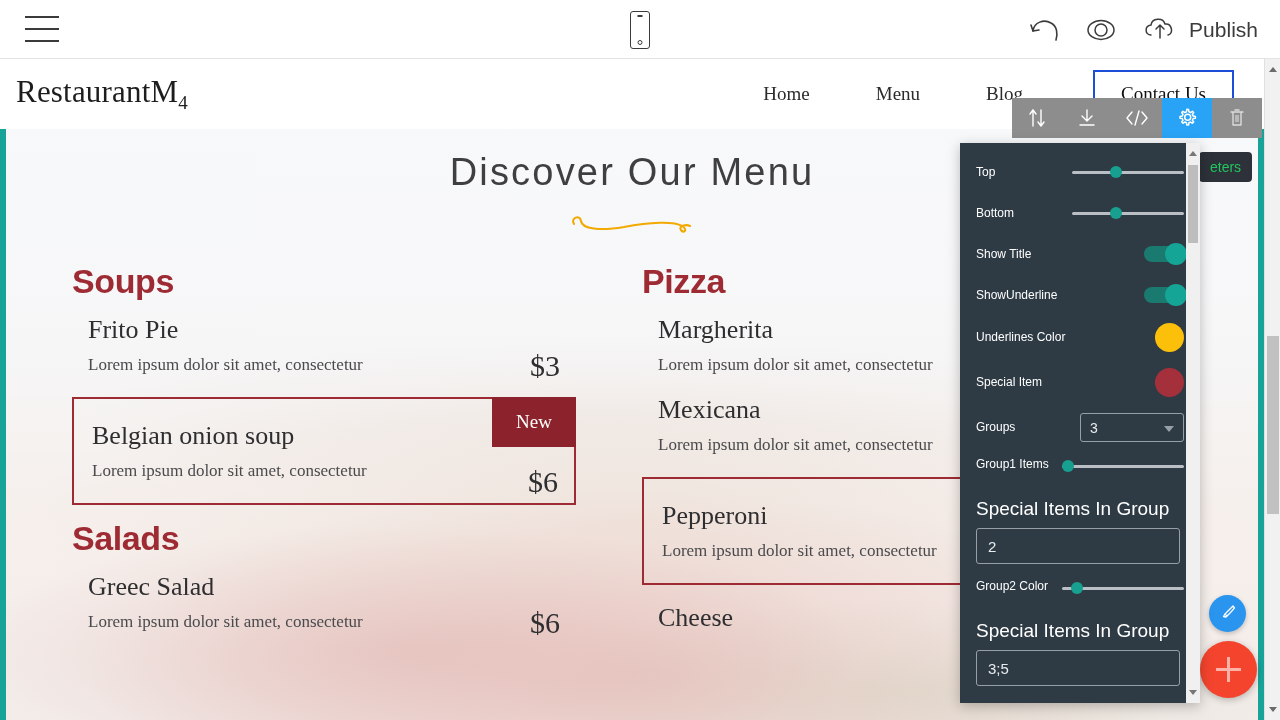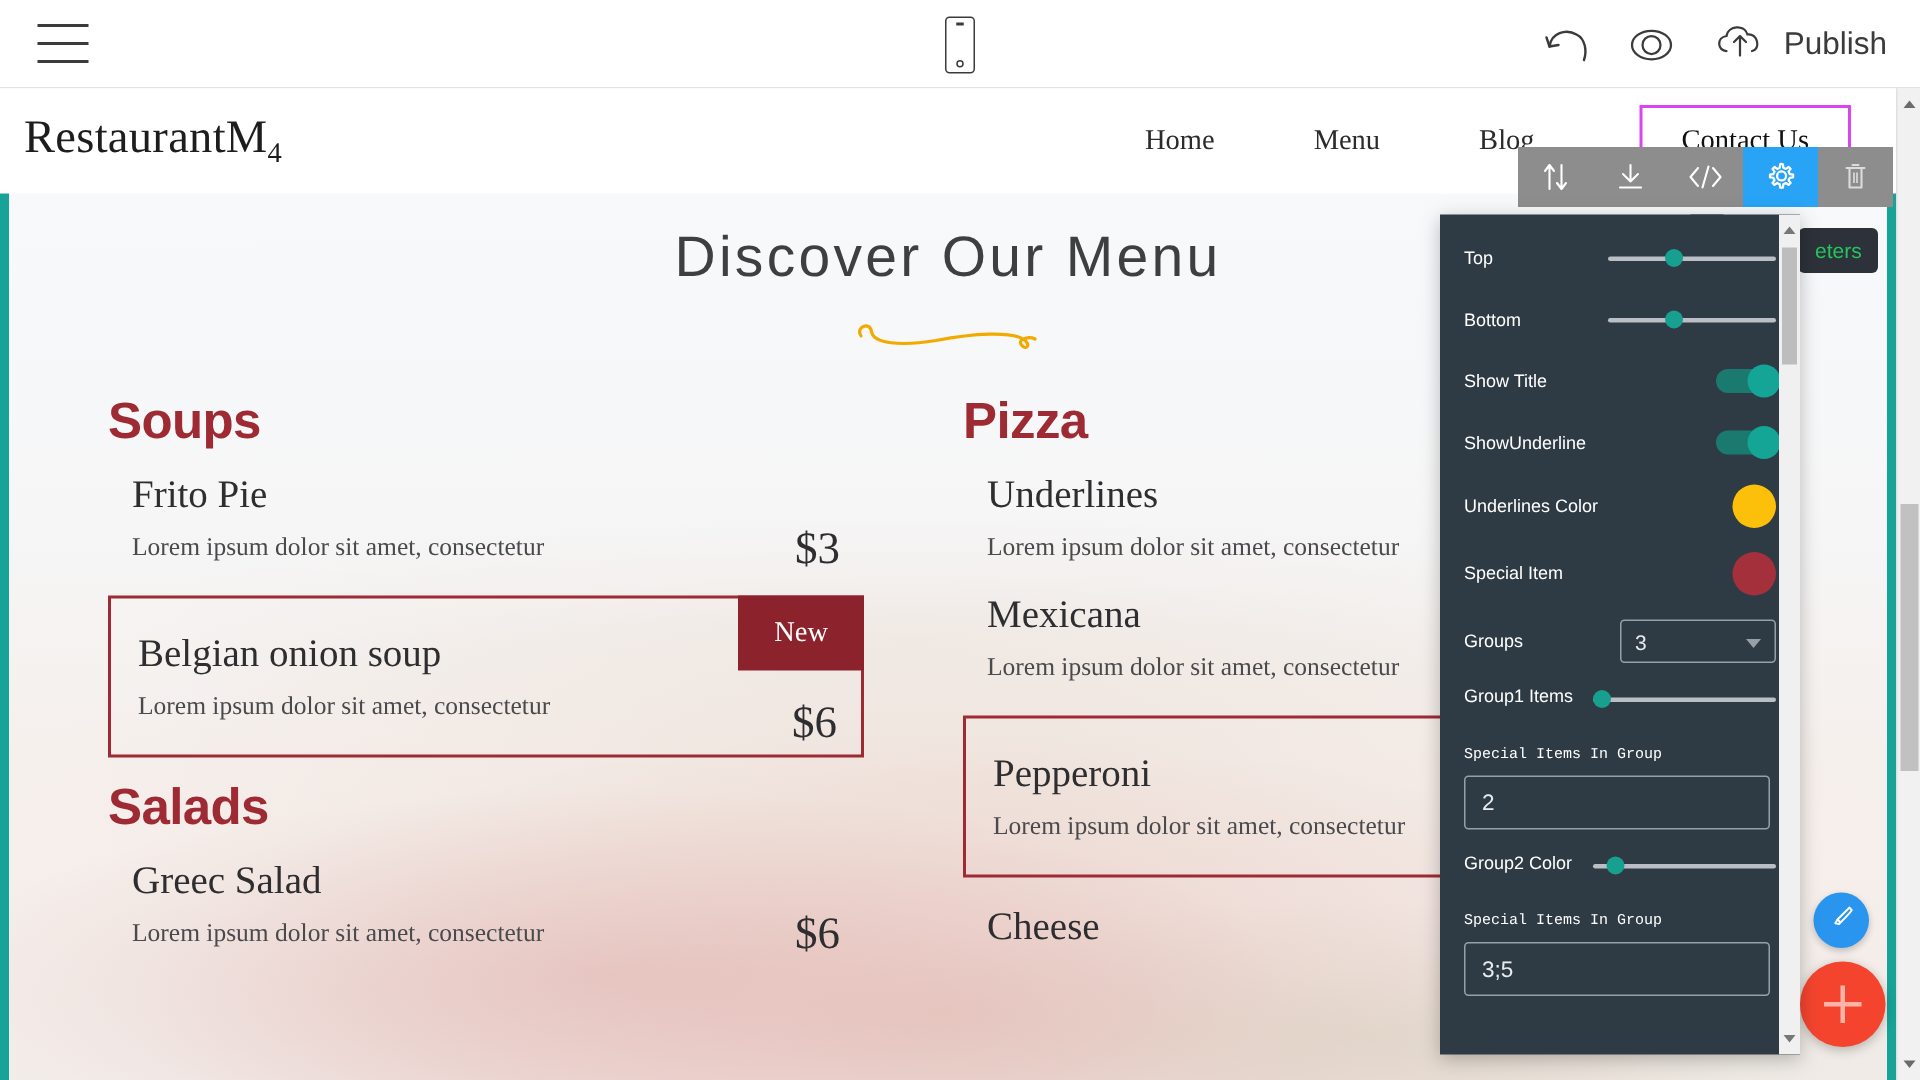--- a/index.html
+++ b/index.html
@@ -68,21 +68,21 @@
   .brand sub { font-size: 19px; }
   .site-menu {
     position: absolute; right: 30px; top: 0; height: 70px;
     display: flex; align-items: center; gap: 66px;
   }
   .site-menu a {
     font-family: "Liberation Serif", serif;
     font-size: 19px; color: #2b2b2b; text-decoration: none;
   }
   .contact-btn {
-    border: 2px solid #d946ef; padding: 11px 26px;
+    border: 2px solid #1d4ed8; padding: 11px 26px;
     font-family: "Liberation Serif", serif; font-size: 19px; color:#111;
     margin-left: 4px;
   }
 
   
   .section-wrap {
     position: relative;
     height: 592px;
     border-left: 6px solid #17a398;
     border-right: 6px solid #17a398;
@@ -213,22 +213,22 @@
     color: #e8ecef; font-size: 14px;
     display: flex; align-items: center; padding: 0 9px;
     position: relative; cursor: pointer;
   }
   .select-box .caret {
     position: absolute; right: 9px; top: 12px;
     border-left: 5px solid transparent; border-right: 5px solid transparent;
     border-top: 6px solid #97a0a7;
   }
   .sfull-label {
-    color:#fff; font-size: 10px; margin-bottom: 8px;
-    font-family: Liberation Mono, monospace;
+    color:#fff; font-size: 19px; margin-bottom: 8px;
+    font-family: Liberation Sans, sans-serif;
   }
   .text-field {
     width: 204px; height: 36px;
     border: 1px solid #97a0a7; border-radius: 3px; background: transparent;
     color: #e8ecef; font-size: 15px; padding: 0 11px; margin-bottom: 15px;
     font-family: "Liberation Sans", sans-serif;
   }
   .srow.stack { align-items: flex-start; }
   .srow.stack .slabel { padding-top: 0; }
 
@@ -367,21 +367,21 @@
             <div class="item-name">Greec Salad</div>
             <div class="item-desc">Lorem ipsum dolor sit amet, consectetur</div>
             <div class="item-price">$6</div>
           </div>
         </div>
 
         <div class="col right">
           <div class="cat-title">Pizza</div>
 
           <div class="item">
-            <div class="item-name">Underlines</div>
+            <div class="item-name">Margherita</div>
             <div class="item-desc">Lorem ipsum dolor sit amet, consectetur</div>
           </div>
 
           <div class="item">
             <div class="item-name">Mexicana</div>
             <div class="item-desc">Lorem ipsum dolor sit amet, consectetur</div>
           </div>
 
           <div class="item special">
             <div class="item-name">Pepperoni</div>

